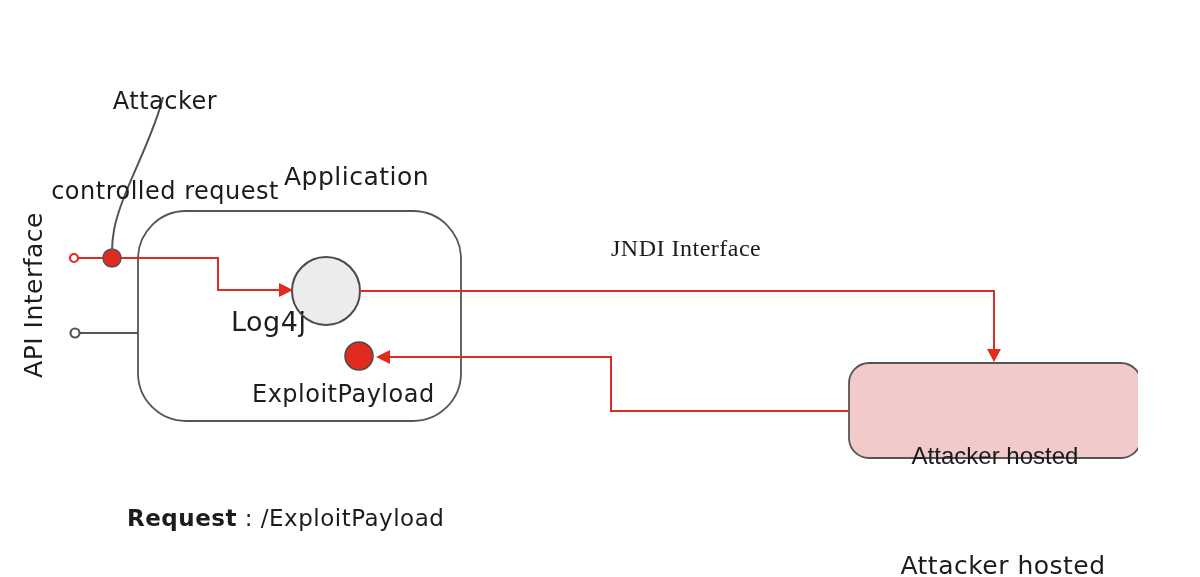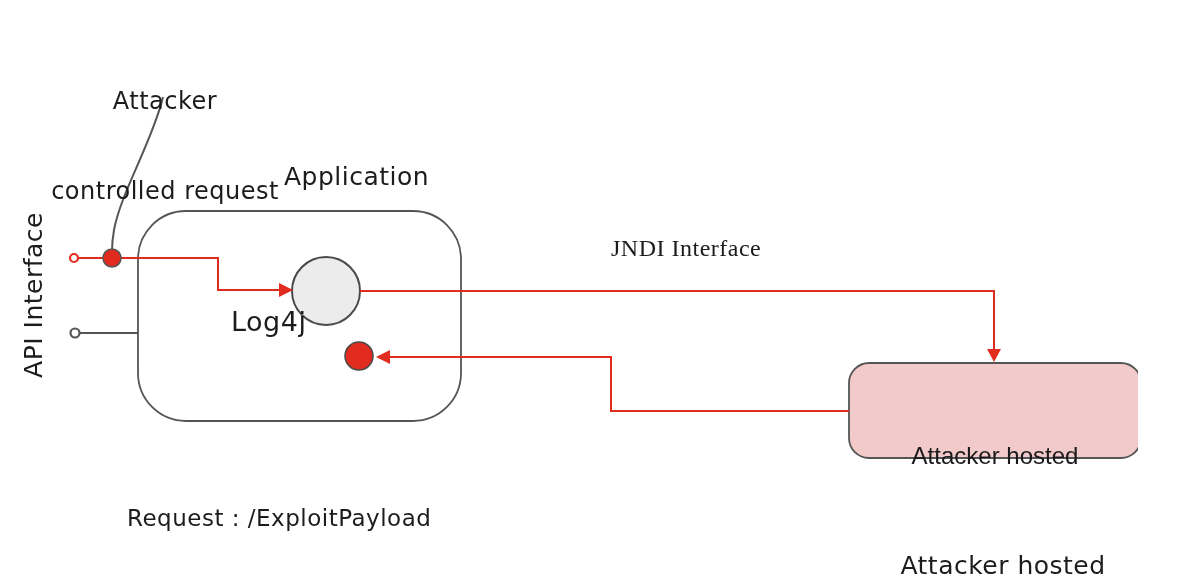--- a/index.html
+++ b/index.html
@@ -20,21 +20,21 @@
   .api-interface{left:-66px;top:280px;width:200px;height:30px;font-size:25px;
     transform:rotate(-90deg);transform-origin:center;}
   .application{left:246px;top:162px;font-size:25px;margin-left:38px;}
   .log4j{left:231px;top:295px;font-size:27px;margin-top:11px;}
   .exploit-payload{left:252px;top:380px;font-size:24px;}
   .jndi{left:611px;top:235px;font-size:24px;font-family:Liberation Serif, serif;}
   .ldap-box-text{left:849px;top:381px;width:292px;font-size:24px;line-height:30px;
     font-family:"Liberation Sans", sans-serif;letter-spacing:0;color:#1a1a1a;}
   .registry-note{left:878px;top:488px;width:250px;font-size:25px;line-height:31px;}
   .bottom-note{left:127px;top:446px;font-size:23px;line-height:29px;}
-  .bottom-note b{font-weight:normal;}
+  .bottom-note b{font-weight:bold;}
   .row{white-space:pre;}
 </style>
 </head>
 <body>
 
 <div id="canvas">
 
   <svg class="diagram" viewBox="0 0 1200 577">
 
     <path d="M163,97 C153,140 121,192 114,230 C112,241 112,247 112,252" fill="none" stroke-width="2" stroke="#555555"></path>
@@ -66,20 +66,21 @@
     <div class="row">Attacker</div>
     <div class="row">controlled request</div>
   </div>
 
   <div class="lbl hand api-interface center">API Interface</div>
 
   <div class="lbl hand application">Application</div>
 
   <div class="lbl hand log4j">Log4j</div>
 
+  <div class="lbl hand exploit-payload">ExploitPayload</div>
 
   <div class="lbl hand jndi">JNDI Interface</div>
 
   <div class="lbl ldap-box-text center">
     <div class="row">Attacker hosted</div>
   </div>
 
   <div class="lbl hand registry-note center">
     <div class="row">Attacker hosted</div>
     

